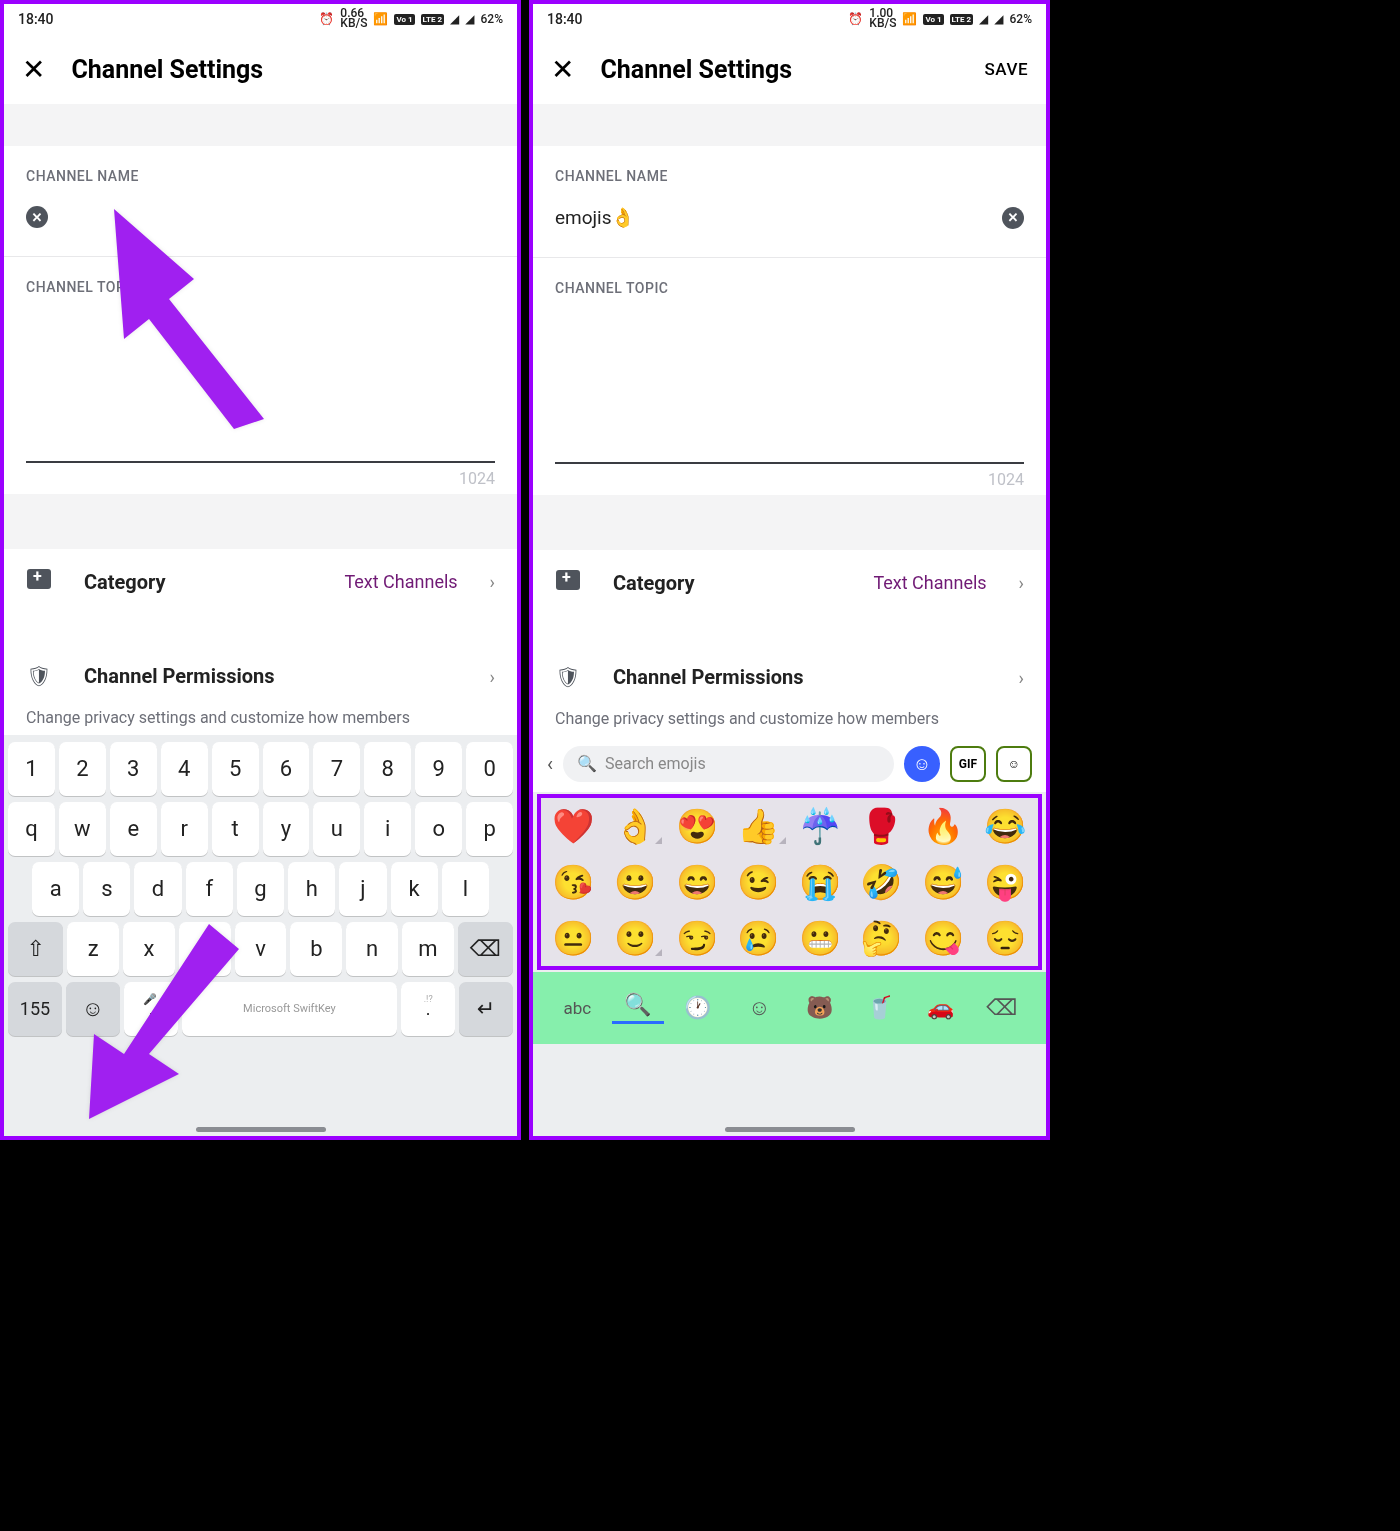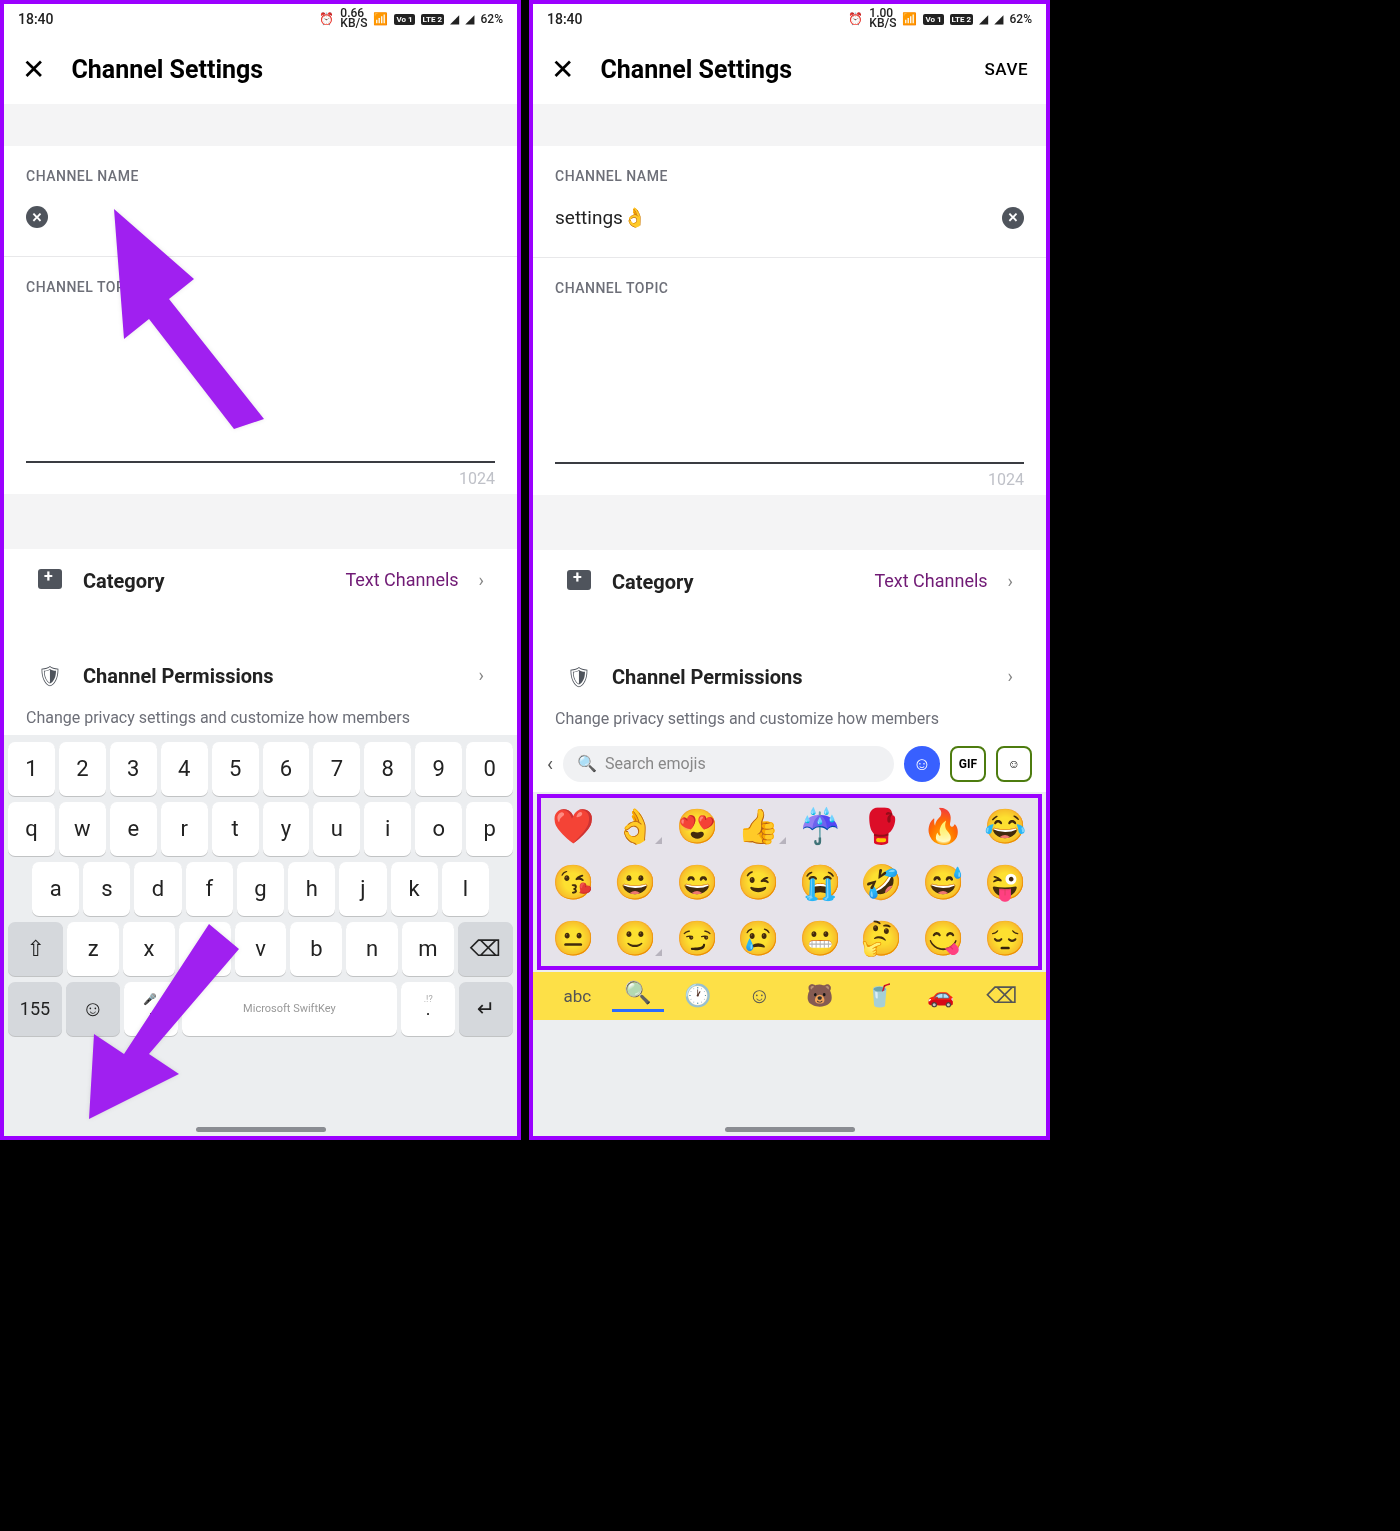--- a/index.html
+++ b/index.html
@@ -19,21 +19,21 @@
   .section { background:#fff; }
   .sec-divider { height: 42px; background:#f4f4f5; }
   .sec-label { font-size: 14px; letter-spacing: 0.5px; color:#6d6f78; padding: 22px 22px 8px; font-weight:500; }
   .name-row { display:flex; align-items:center; padding: 14px 22px 28px; gap:10px; }
   .name-row .val { font-size: 19px; color:#222; flex:1; }
   .name-row .caret { width:2px; height:22px; background:#222; display:inline-block; }
   .clear-btn { width:22px;height:22px;border-radius:50%;background:#4f545c;color:#fff;display:flex;align-items:center;justify-content:center;font-size:13px;font-weight:bold; }
   .topic-area { height:160px; position:relative; border-bottom:2px solid #3a3c42; margin:0 22px; }
   .count { text-align:right; color:#bfc1c8; font-size:16px; padding:6px 22px; }
   .gap-block { height: 55px; background:#f4f4f5; }
-  .row-item { display:flex; align-items:flex-start; padding:20px 33px; gap:20px; }
+  .row-item { display:flex; align-items:center; padding:20px 22px; gap:32px; }
   .row-item .ri-icon { width:26px; text-align:center; color:#4f545c; font-size:20px; }
   .row-item .ri-label { font-size:20px; font-weight:700; flex:1; color:#222; }
   .row-item .ri-value { font-size:18px; color:#701a75; }
   .row-item .chev { color:#888; font-size:18px; }
   .subtext { font-size:16px; color:#6d6f78; padding:0 22px 6px; line-height:1.3; }
   .keyboard { background:#eceef0; flex:1; display:flex; flex-direction:column; padding:4px 2px; position:relative; }
   .krow { display:flex; gap:4px; padding:3px 2px; }
   .key { flex:1; background:#fff; border-radius:7px; height:54px; display:flex; align-items:center; justify-content:center; font-size:22px; color:#222; box-shadow:0 1px 0 rgba(0,0,0,0.18); }
   .key.small { font-size:18px; }
   .key.gray { background:#d5d8dc; }
@@ -50,21 +50,21 @@
   .emoji-top { display:flex; align-items:center; gap:10px; padding:10px 14px; background:#fff; }
   .emoji-top .back { font-size:20px; color:#555; }
   .emoji-search { flex:1; background:#f0f1f3; border-radius:20px; height:36px; display:flex; align-items:center; padding:0 14px; gap:8px; color:#888; font-size:16px; }
   .emoji-tab { width:36px; height:36px; display:flex;align-items:center;justify-content:center;font-size:20px;border-radius:8px; }
   .emoji-tab.smile { background:#3860ff; color:#fff; border-radius:50%; font-size:18px; }
   .emoji-tab.box { border:2px solid #4d7c0f; border-radius:8px; font-size:12px; font-weight:bold; }
   .emoji-grid-wrap { border:4px solid #9b00ff; margin:2px 4px; background:#e6e3ea; padding:8px 4px; }
   .emoji-grid { display:grid; grid-template-columns:repeat(8,1fr); gap:16px 4px; }
   .emoji-grid .em { font-size:34px; text-align:center; position:relative; }
   .em .corner { position:absolute; right:2px; bottom:2px; width:0; height:0; border-left:7px solid transparent; border-bottom:7px solid #b7b3bd; }
-  .emoji-cat { display:flex; align-items:center; justify-content:space-between; padding:8px 18px; background:#fde047; gap:8px; }
+  .emoji-cat { display:flex; align-items:center; justify-content:space-between; padding:20px 18px; background:#86efac; gap:8px; }
   .emoji-cat .cat { flex:1; text-align:center; font-size:22px; color:#555; }
   .emoji-cat .cat.active { color:#2a6bff; border-bottom:3px solid #2a6bff; padding-bottom:4px; }
   .emoji-cat .abc { font-size:17px; color:#555; }
   svg.arrow { filter: drop-shadow(0 0 2px rgba(0,0,0,0.1)); }
 </style>
 </head>
 <body>
 
 <div class="screen">
   <div class="status-bar">
@@ -211,21 +211,21 @@
   </div>
   <div class="app-header">
     <span class="close-x">✕</span>
     <span class="title">Channel Settings</span>
     <span class="save">SAVE</span>
   </div>
   <div class="sec-divider"></div>
   <div class="section">
     <div class="sec-label">CHANNEL NAME</div>
     <div class="name-row">
-      <span class="val">settings👌</span>
+      <span class="val">emojis👌</span>
       <span class="clear-btn">✕</span>
     </div>
   </div>
   <div class="section" style="border-top:1px solid #e8e8ea;">
     <div class="sec-label">CHANNEL TOPIC</div>
     <div class="topic-area"></div>
     <div class="count">1024</div>
   </div>
   <div class="gap-block"></div>
   <div class="row-item">

